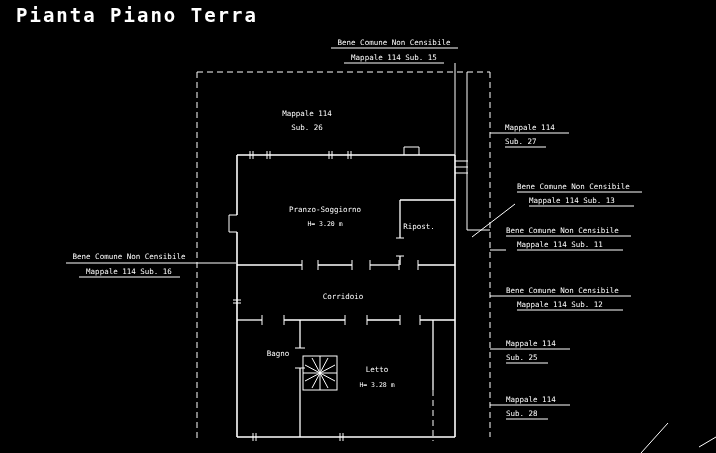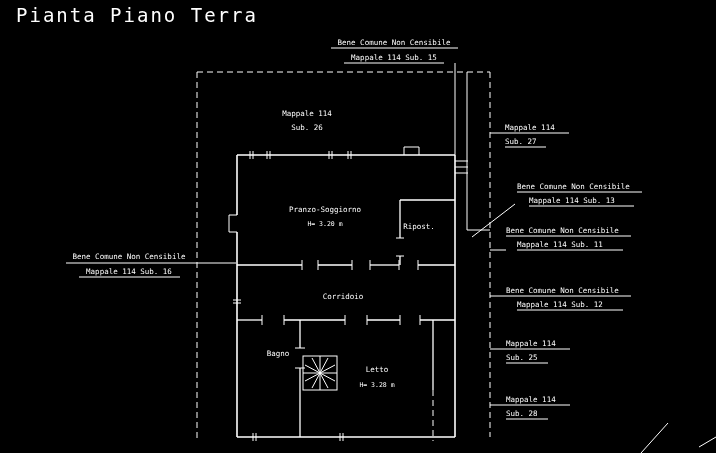--- a/index.html
+++ b/index.html
@@ -1,19 +1,19 @@
 <!DOCTYPE html>
 <html><head>
 <meta charset="utf-8">
 <style>
   html,body{margin:0;padding:0;background:#000;}
   .canvas{position:relative;width:716px;height:453px;background:#000;overflow:hidden;
           font-family:"DejaVu Sans Mono",monospace;}
   .title{position:absolute;left:16px;top:4px;color:#fff;font-size:19px;
-         letter-spacing:2px;white-space:nowrap;font-weight:400;}
+         letter-spacing:2px;white-space:nowrap;font-weight:700;}
   svg{position:absolute;left:0;top:0;}
   .t{font-family:"DejaVu Sans Mono",monospace;font-size:7.5px;fill:#fff;}
   .ts{font-family:"DejaVu Sans Mono",monospace;font-size:6.5px;fill:#fff;}
   .wall{stroke:#fff;stroke-width:1.6;fill:none;}
   .iw{stroke:#fff;stroke-width:1.3;fill:none;}
   .thin{stroke:#fff;stroke-width:1;fill:none;}
   .dash{stroke:#fff;stroke-width:1;fill:none;stroke-dasharray:6 4;}
 </style>
 </head>
 <body>

